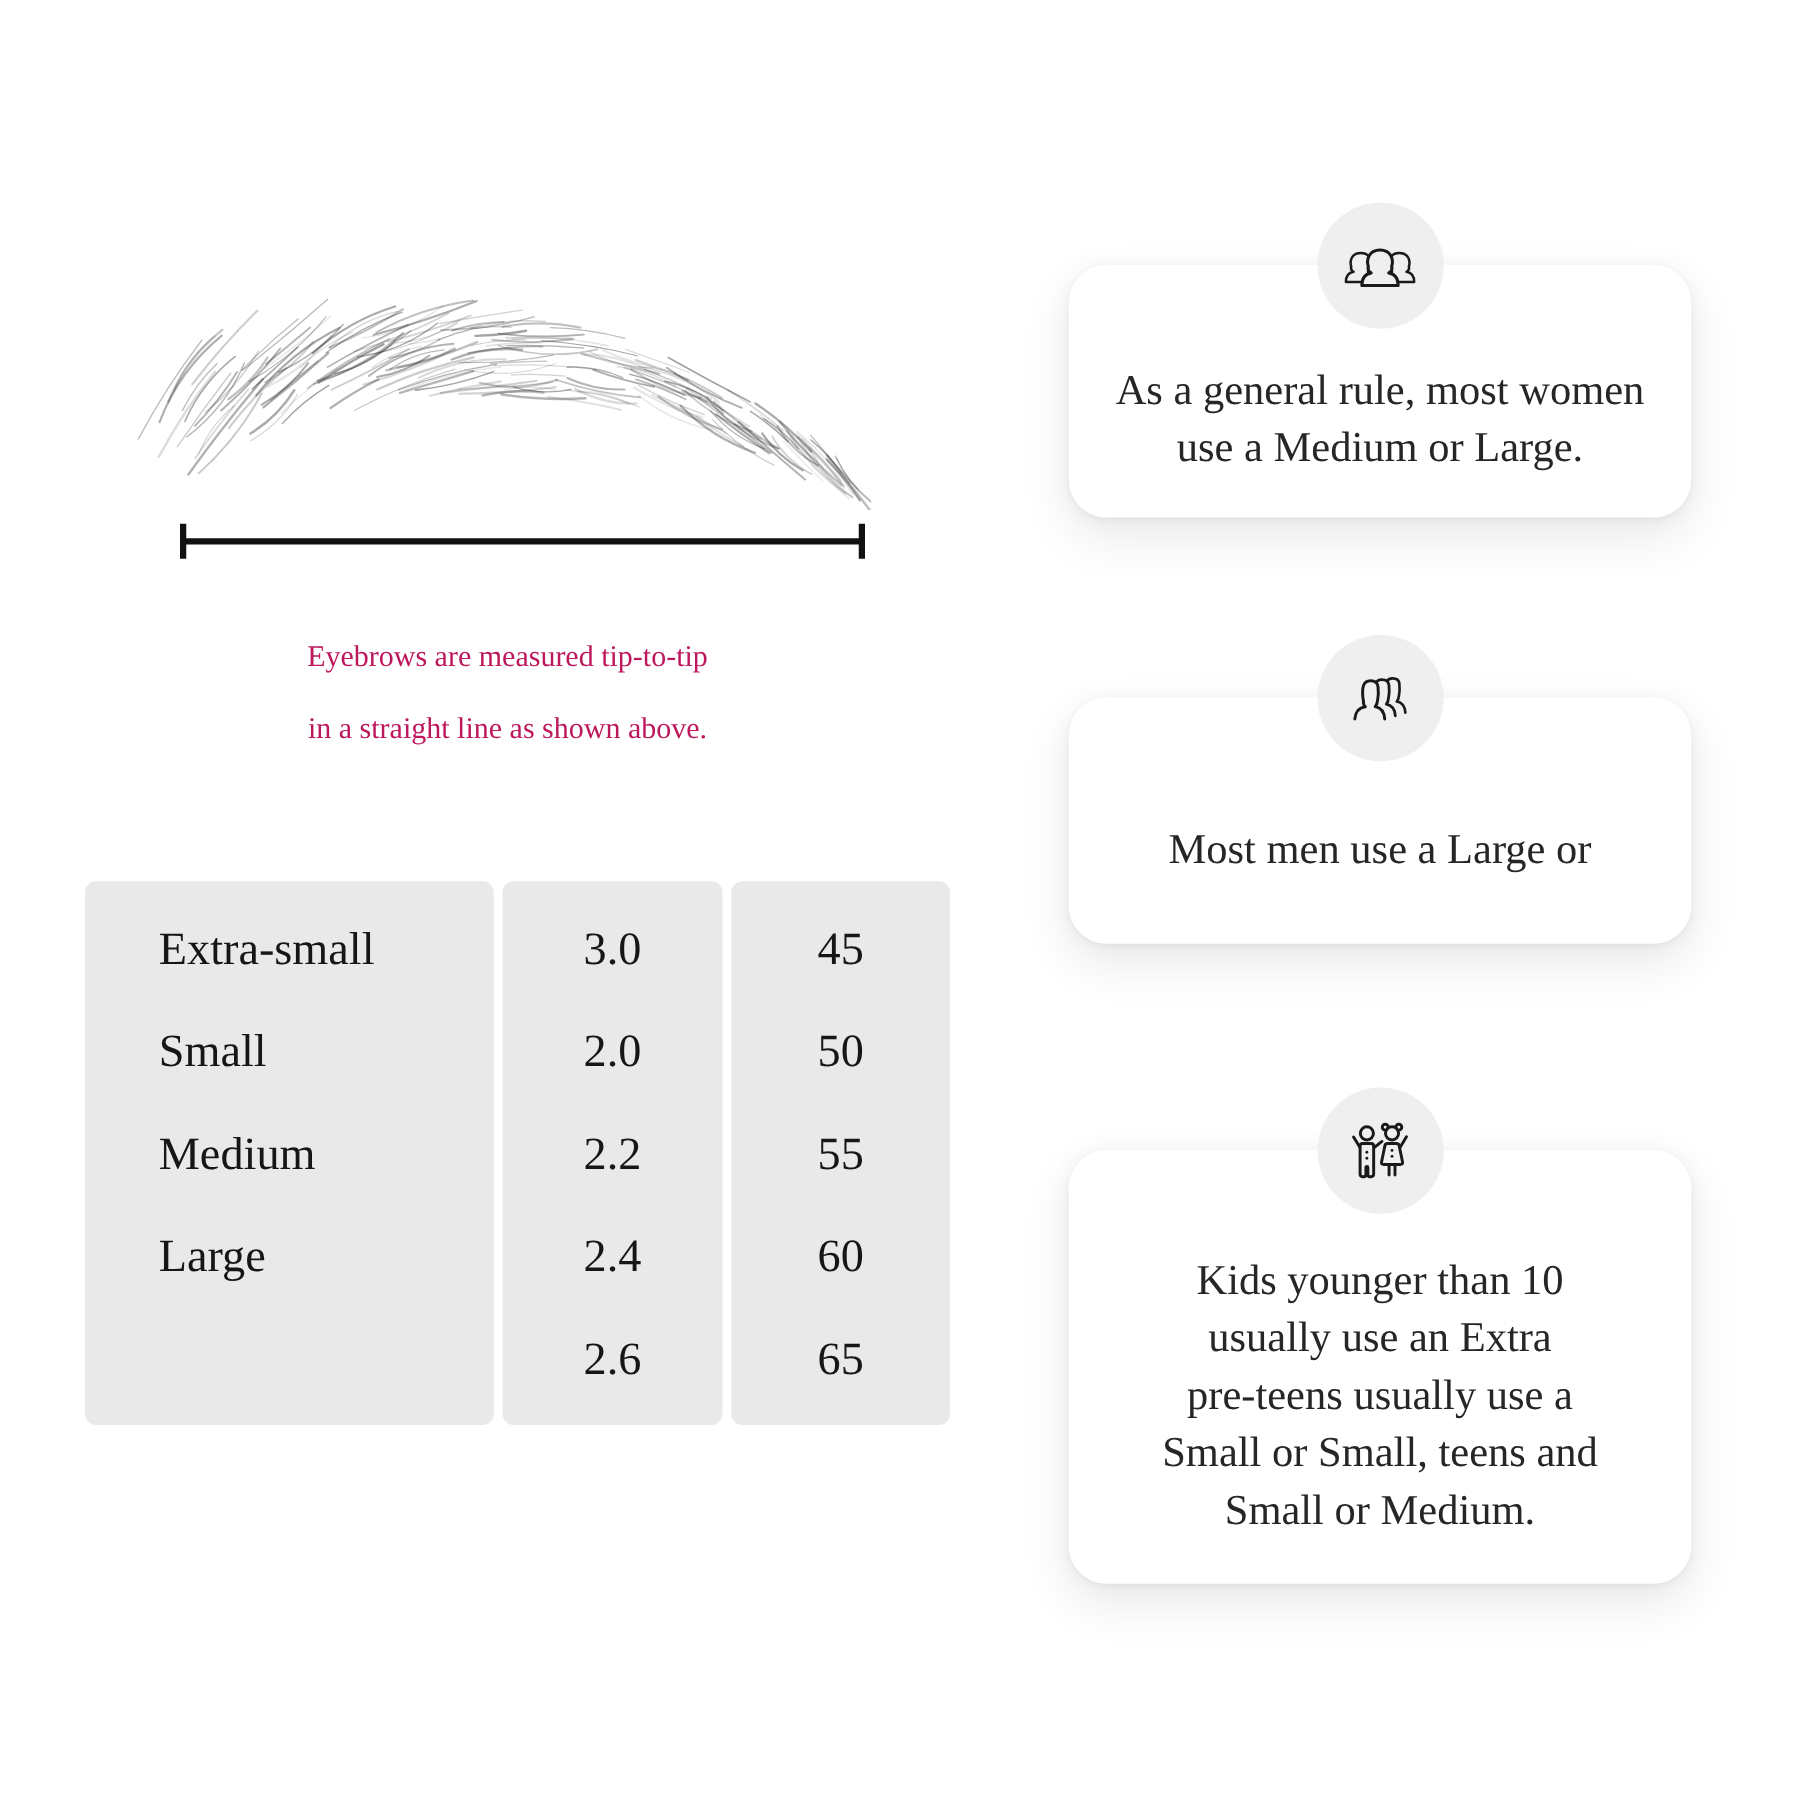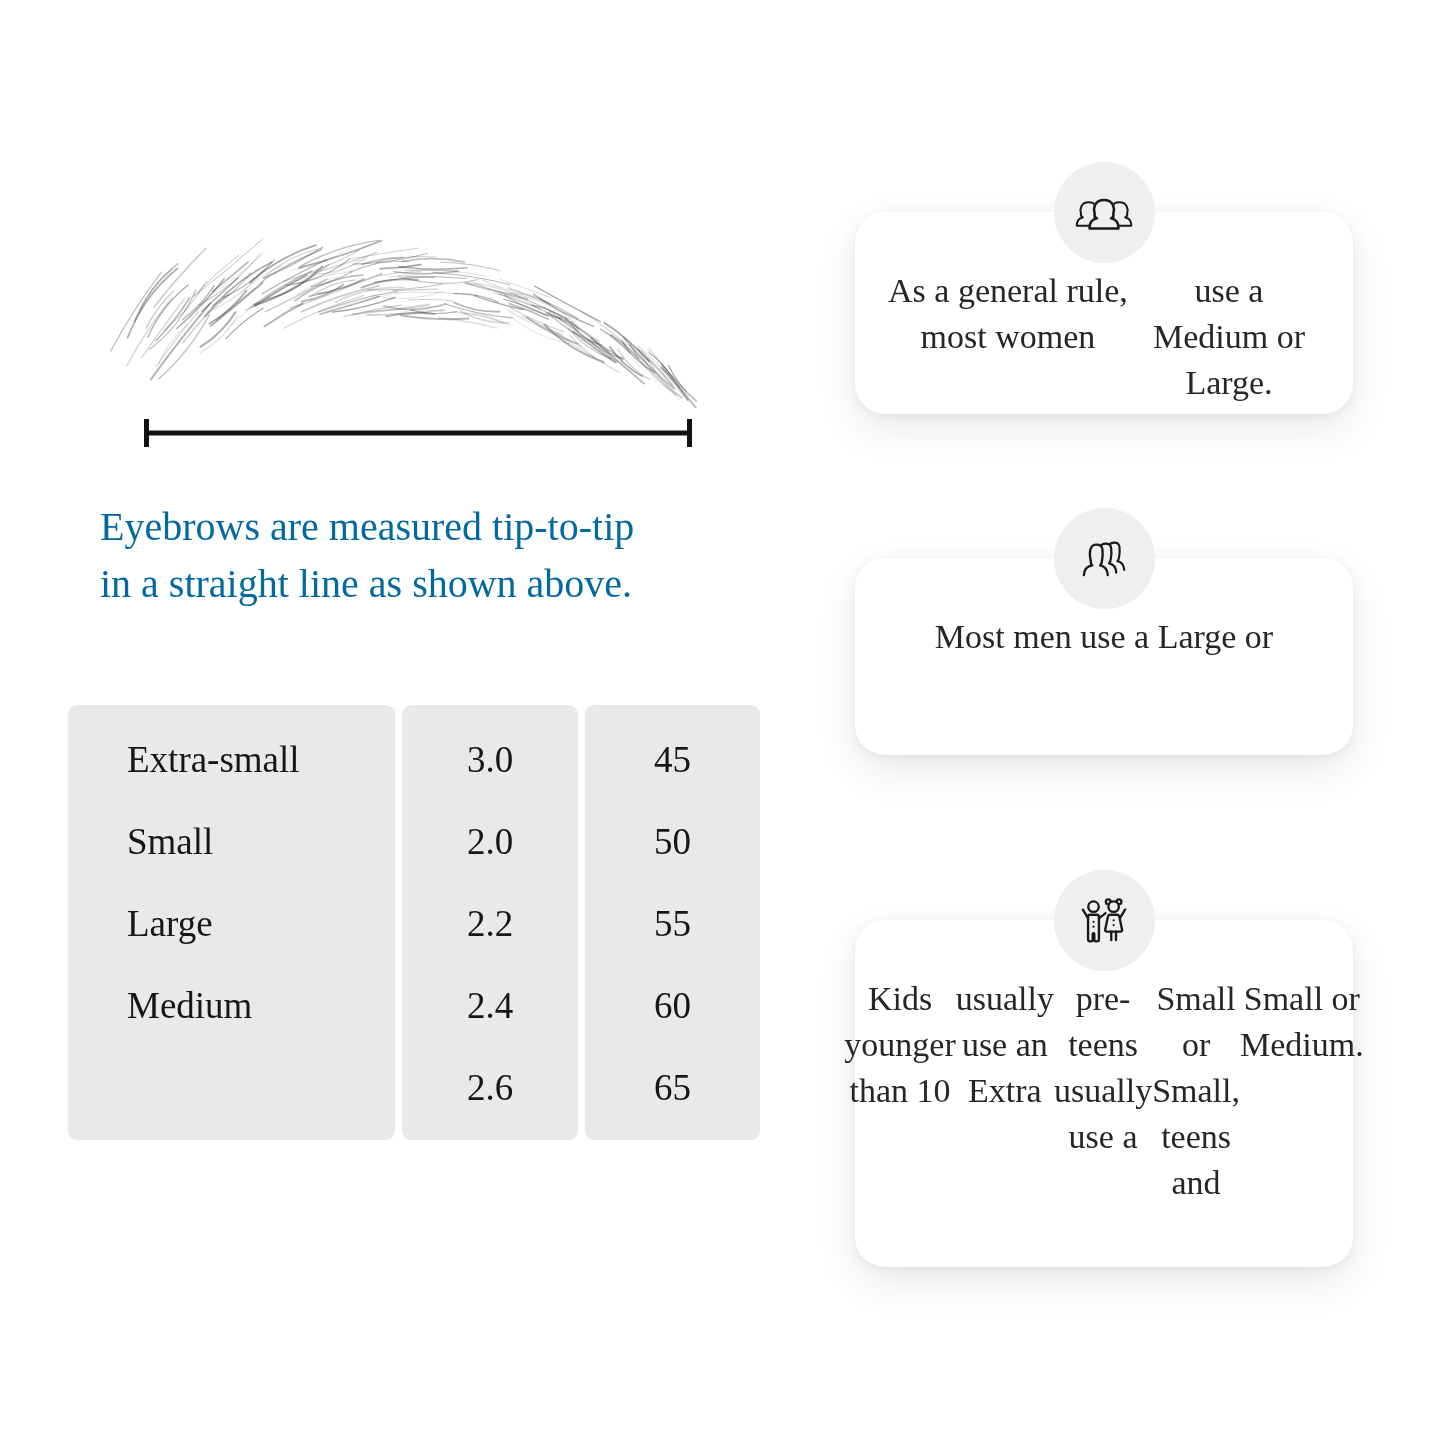--- a/index.html
+++ b/index.html
@@ -7,21 +7,21 @@
     position:relative;width:1445px;height:1445px;overflow:hidden;
     background:var(--page-bg,#fff);
     font-family:"Liberation Serif","DejaVu Serif",serif;
     color:var(--text,#1b1b1b);
   }
   
   #brow-svg{position:absolute;left:98px;top:228px;width:620px;height:180px;}
   #measure-svg{position:absolute;left:128px;top:415px;width:580px;height:36px;}
   .caption{
     position:absolute;left:100px;top:498px;width:612px;
-    font-size:40px;line-height:57px;color:#0369a1;
+    text-align:center;font-size:24px;line-height:57px;color:#be185d;
   }
   .caption span{display:block;}
   
   .size-table{position:absolute;left:68px;top:697px;width:692px;}
   .tbl-head,.tbl-body{display:grid;grid-template-columns:327px 176px 175px;column-gap:7px;}
   .tbl-body{margin-top:8px;}
   .th{
     background:var(--table-header-bg,#060606);color:var(--table-header-text,#fff);
     height:84px;border-radius:9px;display:flex;align-items:center;justify-content:center;
     font-size:35px;
@@ -35,21 +35,21 @@
     border-radius:30px;
     box-shadow:0 2px 6px rgba(0,0,0,.045), 0 16px 40px rgba(0,0,0,.085), 0 0 22px rgba(0,0,0,.03);
   }
   .icon-circle{
     position:absolute;left:50%;top:-50px;margin-left:-50.5px;width:101px;height:101px;
     border-radius:50%;background:var(--icon-circle-bg,#f0efef);
     display:flex;align-items:center;justify-content:center;color:var(--icon-stroke,#1a1a1a);
   }
   .card-text{
     position:absolute;left:0;right:0;top:0;bottom:0;
-    padding:56px 28px 10px;display:flex;flex-direction:row;justify-content:center;
+    padding:56px 28px 10px;display:flex;flex-direction:column;justify-content:center;
     text-align:center;font-size:34px;line-height:46px;color:#262626;
   }
   .card-text span{display:block;}
 </style>
 </head>
 <body>
 
 <div id="page" style="--page-bg: #ffffff; --text: #1b1b1b; --table-header-bg: #060606; --table-header-text: #ffffff; --table-body-bg: #e9e9e9; --card-bg: #ffffff; --icon-circle-bg: #f0efef; --icon-stroke: #1a1a1a;">
 
   <svg id="brow-svg" viewBox="0 0 620 180">
@@ -239,22 +239,22 @@
   <div class="caption">
     <span>Eyebrows are measured tip-to-tip</span>
     <span>in a straight line as shown above.</span>
   </div>
 
   <div class="size-table">
     <div class="tbl-body" id="tbl-body">
         <div class="tpanel labels">
           <div class="tcell">Extra-small</div>
           <div class="tcell">Small</div>
+          <div class="tcell">Medium</div>
           <div class="tcell">Large</div>
-          <div class="tcell">Medium</div>
         </div>
         <div class="tpanel num">
           <div class="tcell">3.0</div>
           <div class="tcell">2.0</div>
           <div class="tcell">2.2</div>
           <div class="tcell">2.4</div>
           <div class="tcell">2.6</div>
         </div>
         <div class="tpanel num">
           <div class="tcell">45</div>

